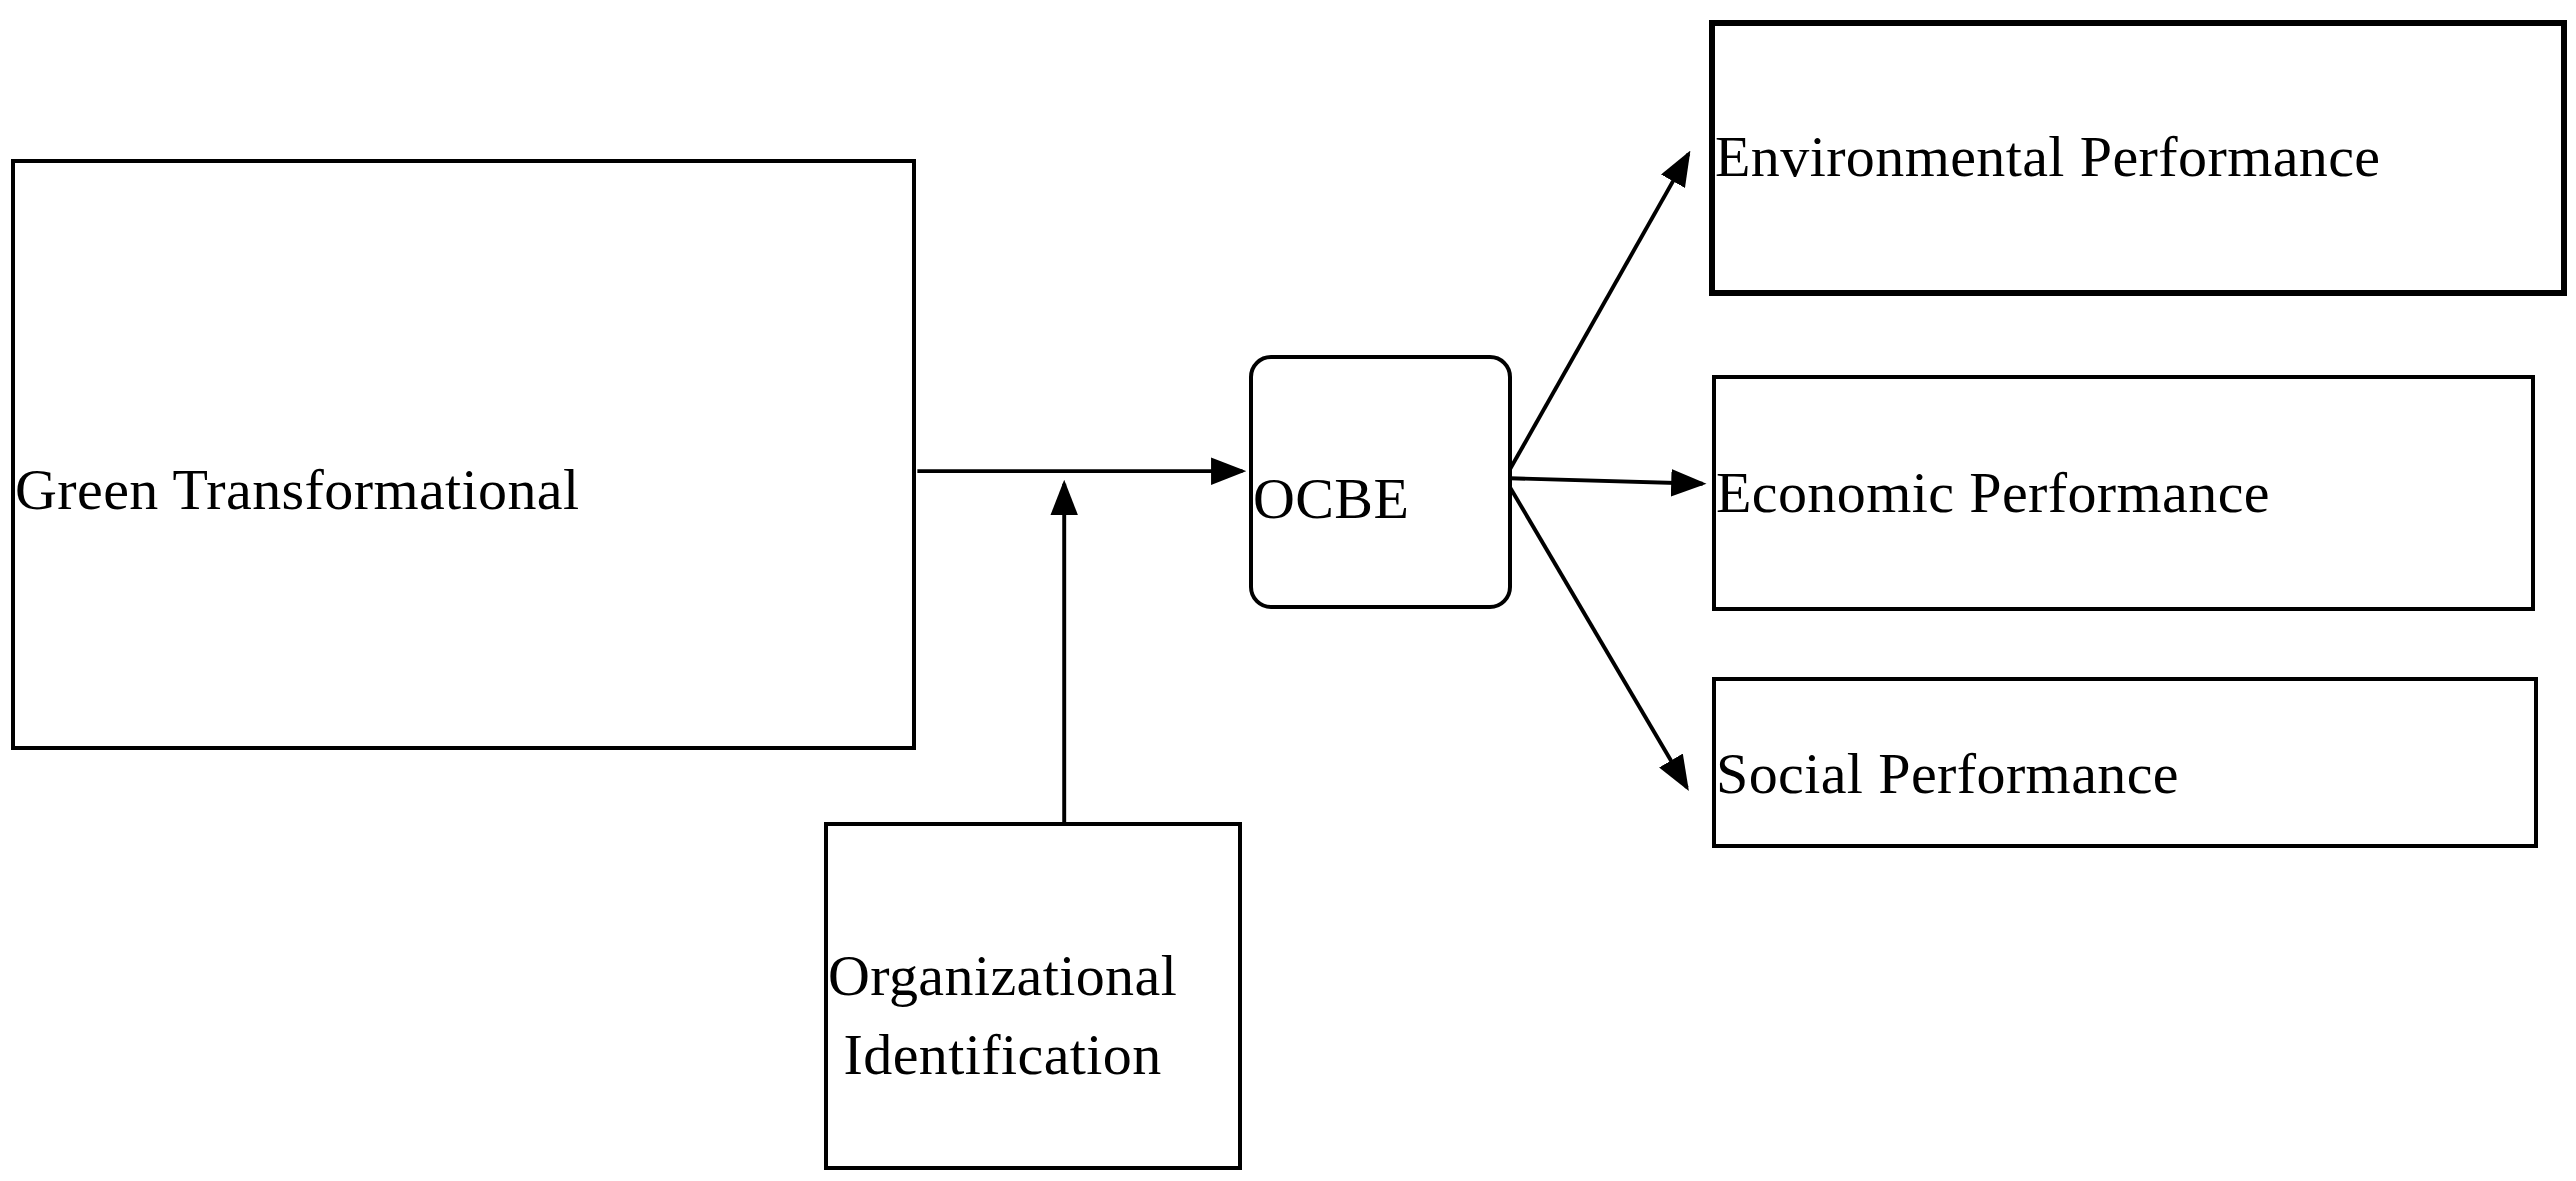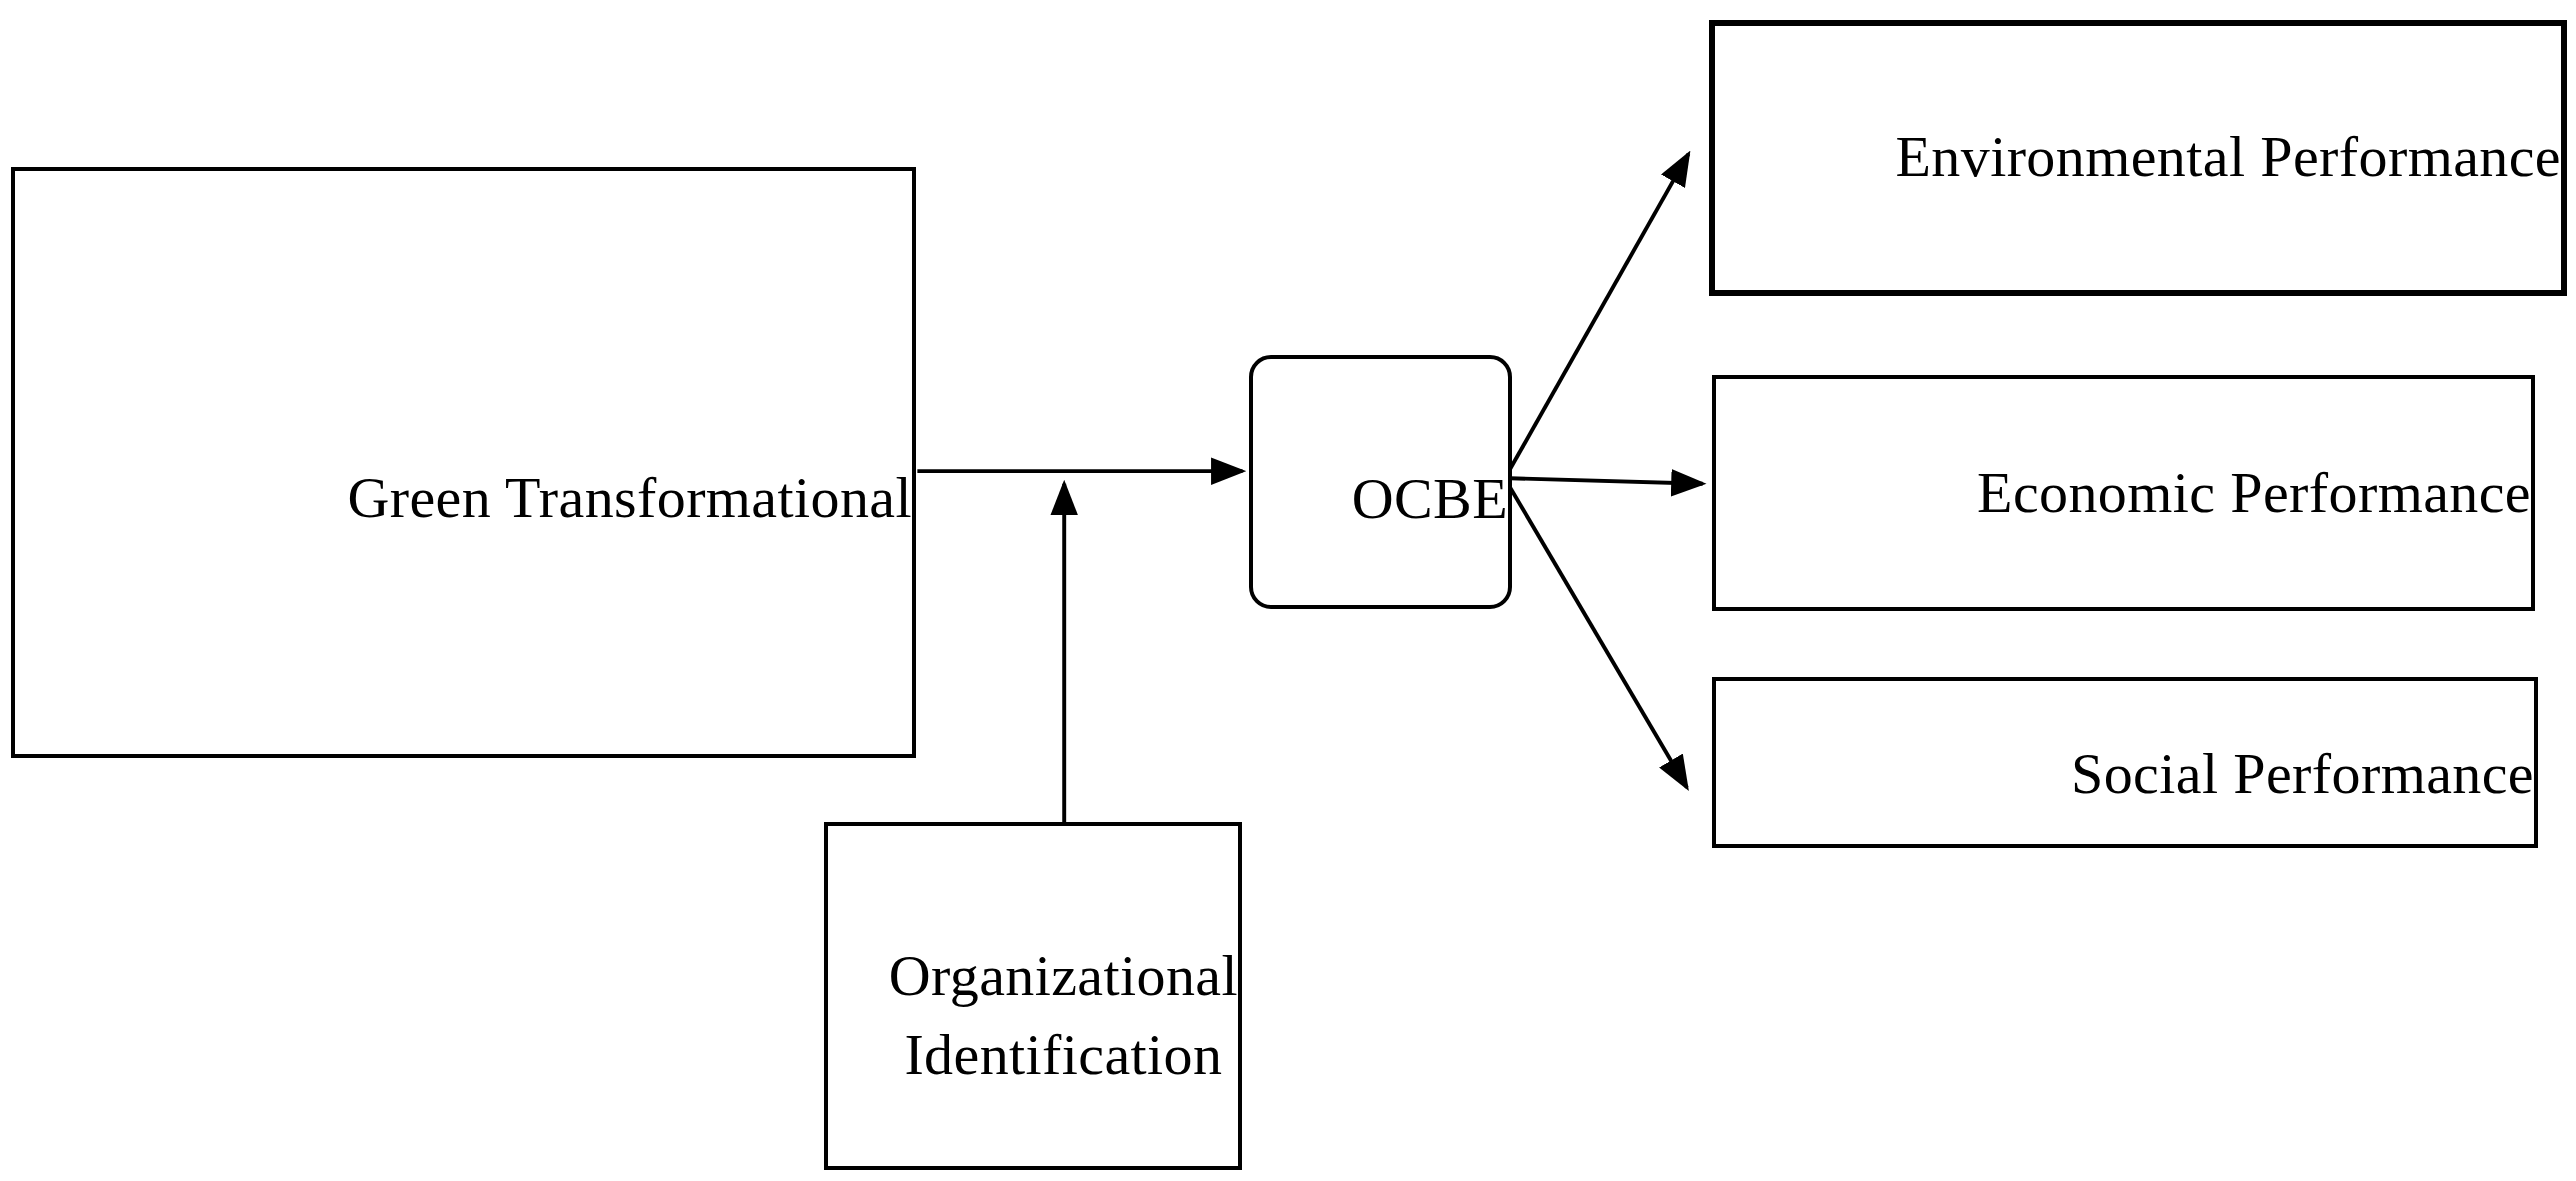--- a/index.html
+++ b/index.html
@@ -16,29 +16,29 @@
     font-family: "Liberation Serif", "DejaVu Serif", serif;
     color: #000000;
   }
   .node {
     position: absolute;
     box-sizing: border-box;
     border: 4.7px solid #000000;
     background: #ffffff;
     display: flex;
     flex-direction: column;
-    align-items: flex-end;
+    align-items: flex-start;
     justify-content: center;
     text-align: center;
     font-size: 58px;
     line-height: 1.35;
     letter-spacing: 0.4px;
   }
   
-  #node-gtl  { left: 11px;   top: 159px;  width: 905px; height: 591px; margin-top: 8px; }
+  #node-gtl  { left: 11px;   top: 159px;  width: 905px; height: 591px; }
   #node-ocbe { left: 1249px; top: 355px;  width: 263px;  height: 254px; border-radius: 22px; }
   #node-env  { left: 1709px; top: 19.6px;   width: 858px; height: 276px; border-width: 6.3px; }
   #node-eco  { left: 1712px; top: 375px;  width: 823px; height: 236px; }
   #node-soc  { left: 1712px; top: 677px;  width: 826px; height: 171px; }
   #node-oi   { left: 824px; top: 822px; width: 418px;  height: 348px; }
   
   #node-gtl  .label { margin-top: 72px; }
   #node-ocbe .label { margin-top: 35px; }
   #node-oi   .label { margin-top: 39px; }
   #node-soc  .label { margin-top: 23.6px; }

